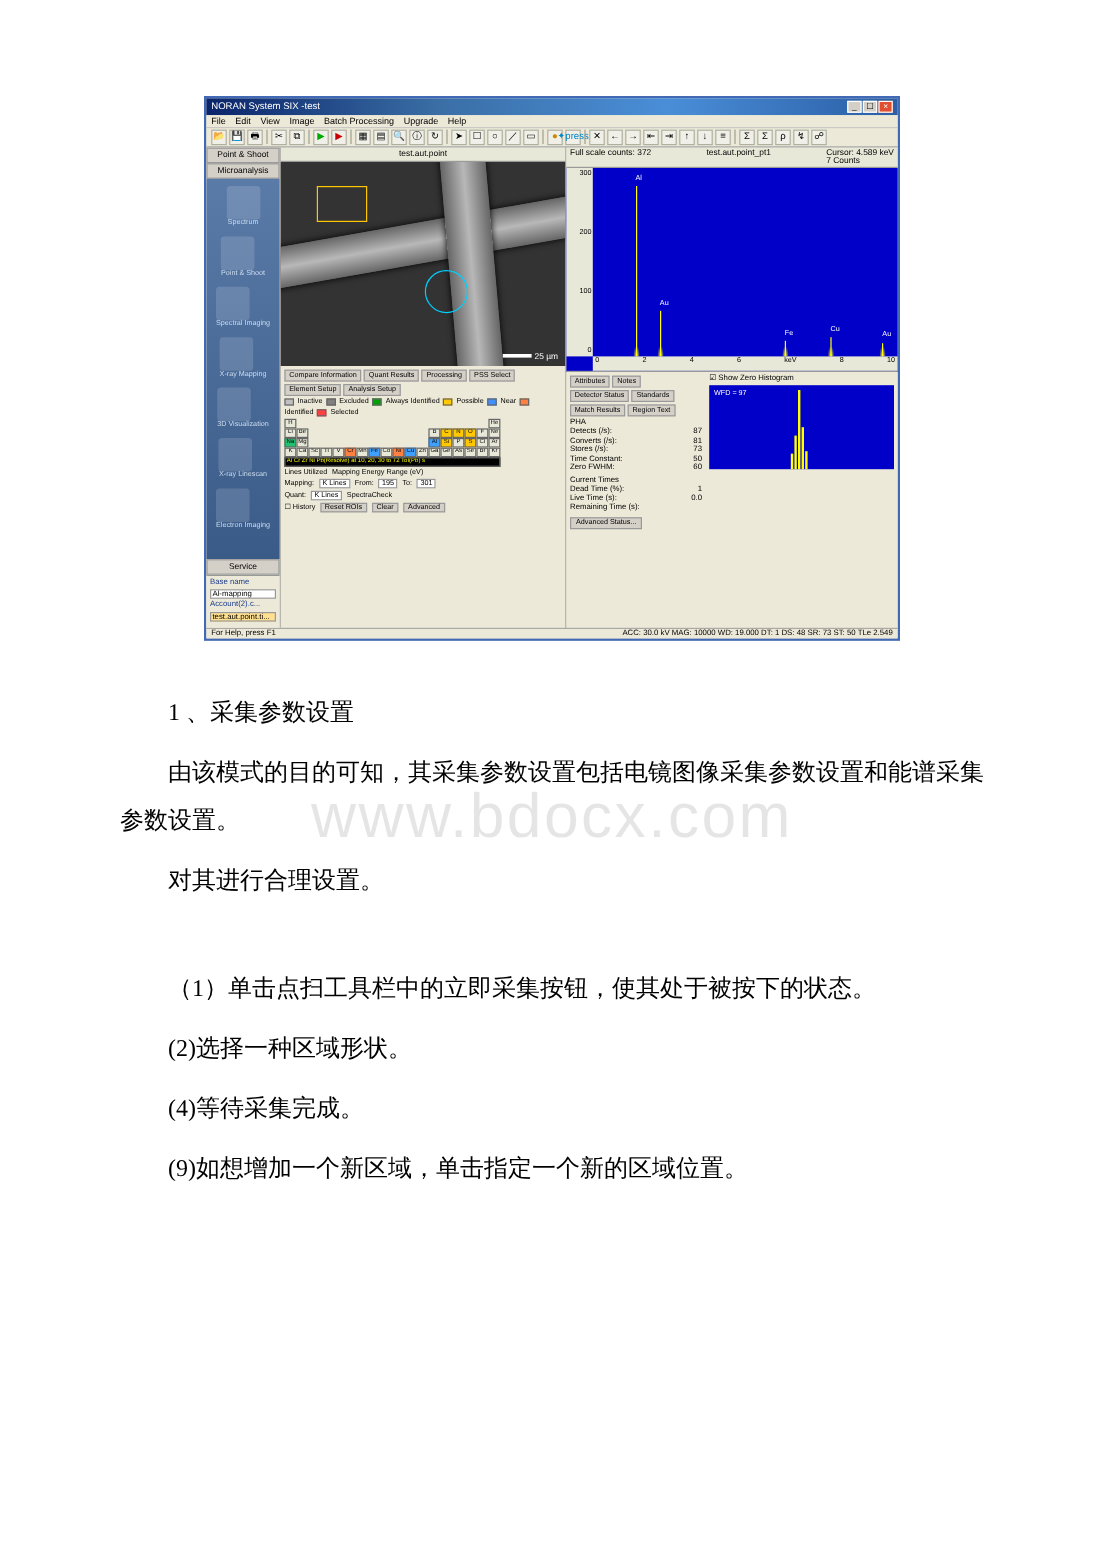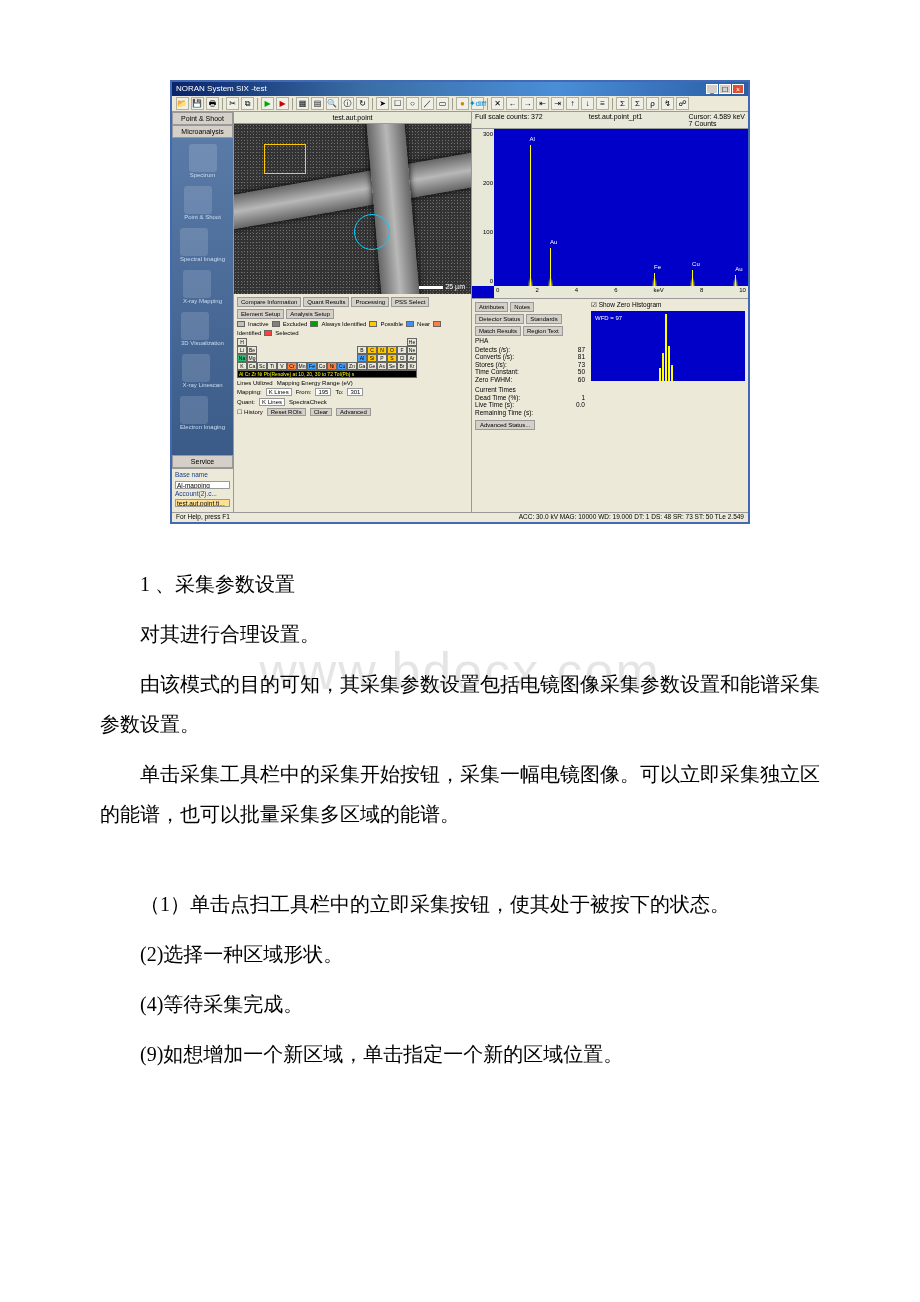--- a/index.html
+++ b/index.html
@@ -183,20 +183,29 @@
 
   <div class="titlebar">
     <span>NORAN System SIX -test</span>
     <div class="winbtns">
       <div class="wb">_</div>
       <div class="wb">☐</div>
       <div class="wb close">×</div>
     </div>
   </div>
 
+  <div class="menubar">
+    <span>File</span>
+    <span>Edit</span>
+    <span>View</span>
+    <span>Image</span>
+    <span>Batch Processing</span>
+    <span>Upgrade</span>
+    <span>Help</span>
+  </div>
 
   <div class="toolbar">
     <span class="tbtn">📂</span>
     <span class="tbtn">💾</span>
     <span class="tbtn">🖶</span>
     <span class="sep"></span>
     <span class="tbtn">✂</span>
     <span class="tbtn">⧉</span>
     <span class="sep"></span>
     <span class="tbtn" style="color:#0a0">▶</span>
@@ -208,21 +217,21 @@
     <span class="tbtn">ⓘ</span>
     <span class="tbtn">↻</span>
     <span class="sep"></span>
     <span class="tbtn">➤</span>
     <span class="tbtn">☐</span>
     <span class="tbtn">○</span>
     <span class="tbtn">／</span>
     <span class="tbtn">▭</span>
     <span class="sep"></span>
     <span class="tbtn" style="color:#c80">●</span>
-    <span class="tbtn" style="color:#08c">✦diff</span>
+    <span class="tbtn" style="color:#08c">✦press</span>
     <span class="sep"></span>
     <span class="tbtn">✕</span>
     <span class="tbtn">←</span>
     <span class="tbtn">→</span>
     <span class="tbtn">⇤</span>
     <span class="tbtn">⇥</span>
     <span class="tbtn">↑</span>
     <span class="tbtn">↓</span>
     <span class="tbtn">≡</span>
     <span class="sep"></span>
@@ -488,24 +497,23 @@
   <div class="statusbar">
     <span>For Help, press F1</span>
     <span>ACC: 30.0 kV   MAG: 10000   WD: 19.000   DT: 1   DS: 48   SR: 73   ST: 50   TLe 2.549</span>
   </div>
 </div>
 
 <div class="doc-text">
   <p class="heading">1 、采集参数设置</p>
 
   <div class="watermark-wrap">
+    <p style="position:relative;z-index:1">由该模式的目的可知，其采集参数设置包括电镜图像采集参数设置和能谱采集参数设置。</p>
     <p style="position:relative;z-index:1">对其进行合理设置。</p>
-    <p style="position:relative;z-index:1">由该模式的目的可知，其采集参数设置包括电镜图像采集参数设置和能谱采集参数设置。</p>
     <div class="watermark">www.bdocx.com</div>
   </div>
 
-  <p>单击采集工具栏中的采集开始按钮，采集一幅电镜图像。可以立即采集独立区的能谱，也可以批量采集多区域的能谱。</p>
   <br>
   <p>（1）单击点扫工具栏中的立即采集按钮，使其处于被按下的状态。</p>
   <p>(2)选择一种区域形状。</p>
   <p>(4)等待采集完成。</p>
   <p>(9)如想增加一个新区域，单击指定一个新的区域位置。</p>
 </div>
 
 </body></html>

